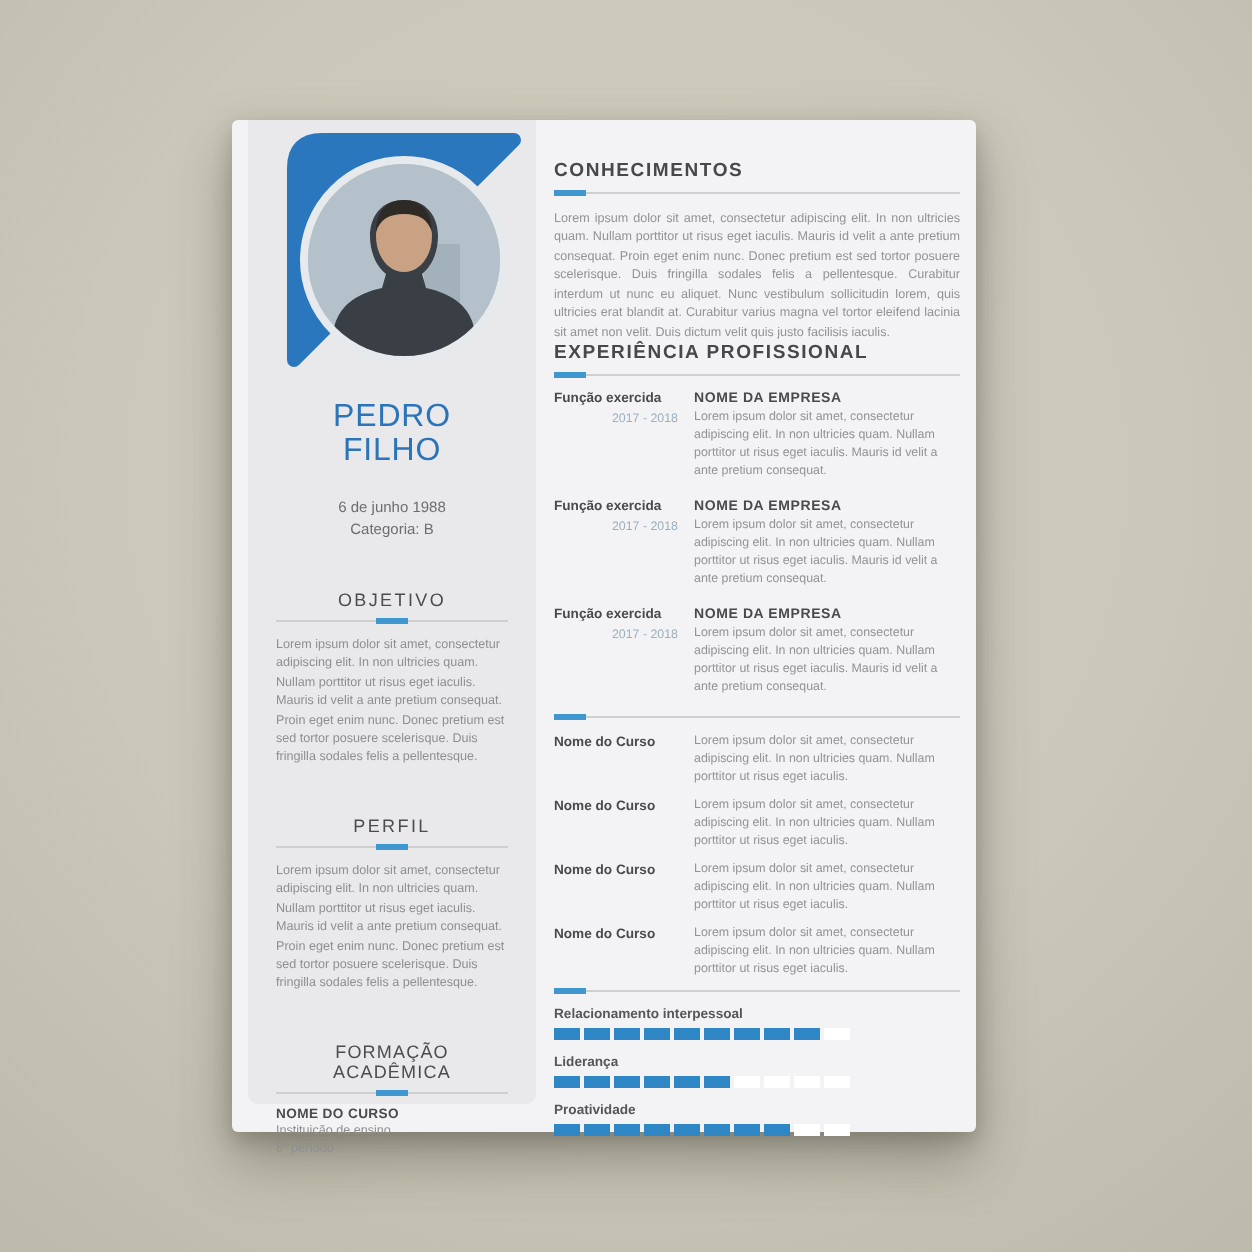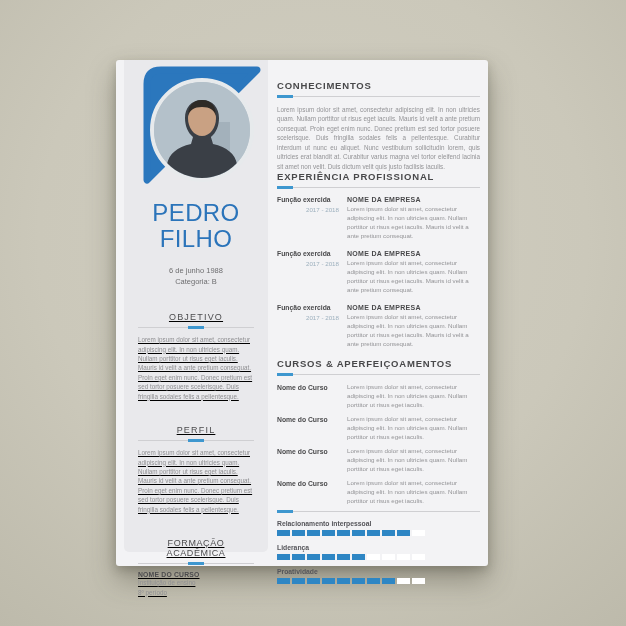--- a/index.html
+++ b/index.html
@@ -21,24 +21,24 @@
   }
   .photo-wrap { position:relative; height:130px; }
   .flag-svg { position:absolute; left:19px; top:6px; }
   .avatar {
     position:absolute; left:26px; top:18px; width:104px; height:104px;
     border-radius:50%; border:4px solid #e7eaec; overflow:hidden; background:#b7c3cc;
   }
   .avatar svg { display:block; }
   .name {
     margin-top:10px; text-align:center; color:#2b74ba;
-    font-size:24px; line-height:1.08; letter-spacing:.4px; font-weight:400;
+    font-size:16px; line-height:1.08; letter-spacing:.4px; font-weight:400;
   }
   .meta { margin-top:13px; text-align:center; font-size:7.5px; line-height:1.55; color:#6e6e70; }
-  .side-section { padding:0 14px;text-decoration:underline; }
+  .side-section { padding:0 14px; }
   .side-head {
     margin-top:24px; text-align:center; font-size:9px; letter-spacing:1.2px;
     color:#4c4c4e; font-weight:400;
   }
   .rule { position:relative; height:1px; background:#cfcfd2; margin:5px 0 7px; }
   .rule::before { content:""; position:absolute; top:-1px; height:3px; width:16px; background:#3e97cf; }
   .rule.center::before { left:50%; margin-left:-8px; }
   .rule.left::before { left:0; }
   .side-body { font-size:6.3px; line-height:1.5; color:#8f8f92; }
   .edu-name { font-size:6.8px; font-weight:bold; color:#4a4a4c; letter-spacing:.2px; }
@@ -159,21 +159,20 @@
           <div class="xp-date">2017 - 2018</div>
         </div>
         <div class="xp-right">
           <div class="xp-company">NOME DA EMPRESA</div>
           <div class="xp-txt">Lorem ipsum dolor sit amet, consectetur adipiscing elit. In non ultricies quam. Nullam porttitor ut risus eget iaculis. Mauris id velit a ante pretium consequat.</div>
         </div>
       </div>
     </div>
 
     <div class="section">
-      <div class="main-head">CURSOS &amp; APERFEIÇOAMENTOS</div>
       <div class="rule left"></div>
 
       <div class="course-row">
         <div class="course-name">Nome do Curso</div>
         <div class="course-txt">Lorem ipsum dolor sit amet, consectetur adipiscing elit. In non ultricies quam. Nullam porttitor ut risus eget iaculis.</div>
       </div>
       <div class="course-row">
         <div class="course-name">Nome do Curso</div>
         <div class="course-txt">Lorem ipsum dolor sit amet, consectetur adipiscing elit. In non ultricies quam. Nullam porttitor ut risus eget iaculis.</div>
       </div>

